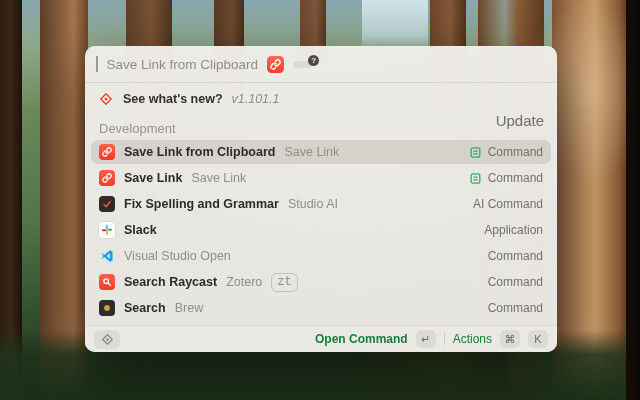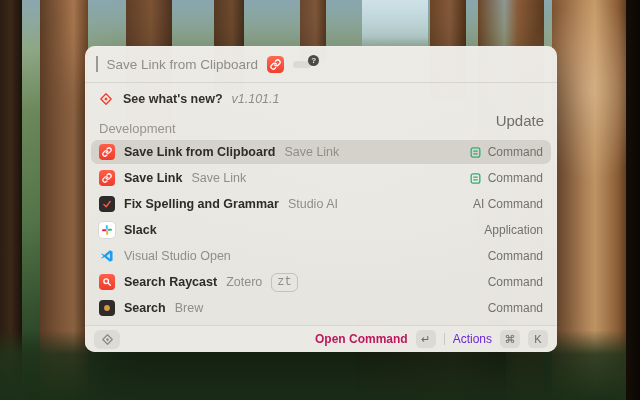--- a/index.html
+++ b/index.html
@@ -63,25 +63,25 @@
   .icon-plain { background:transparent; }
   .row-title { font-size:12.5px; font-weight:bold; color:#2e2c29; white-space:nowrap; }
   .row-sub { font-size:12.5px; color:#908e88; white-space:nowrap; }
   .row-badge { border:1px solid #c3c1bc; border-radius:6px; font-size:12px; color:#8f8d87; padding:1px 5px 2px; font-family:"Liberation Mono", monospace; }
   .row-right { margin-left:auto; display:flex; align-items:center; gap:6px; font-size:12px; color:#73716b; white-space:nowrap;text-align:center; }
 
   .footer { height:27px; flex:0 0 auto; display:flex; align-items:center; gap:8px; padding:0 9px;
     border-top:1px solid #d8d6d1; background:rgba(235,233,228,.95); }
   .footer-logo-btn { width:26px; height:19px; border-radius:6px; background:#dddbd6; display:flex; align-items:center; justify-content:center; }
   .footer-spacer { flex:1; }
-  .footer-primary { font-size:12px; font-weight:bold; color:#be185d; }
+  .footer-primary { font-size:12px; font-weight:bold; color:#15803d; }
   .key { min-width:20px; height:18px; padding:0 4px; border-radius:5px; background:#dcdad5; color:#6d6b65;
     font-size:11px; display:flex; align-items:center; justify-content:center; }
   .footer-div { width:1px; height:12px; background:#c9c7c2; }
-  .footer-secondary { font-size:12px; color:#6d28d9; }
+  .footer-secondary { font-size:12px; color:#15803d; }
 </style>
 </head>
 <body>
 
 <div class="stage">
 
   <div class="bg">
     <div class="bg-base"></div>
     <div class="trunk t1"></div>
       <div class="trunk t2"></div>

